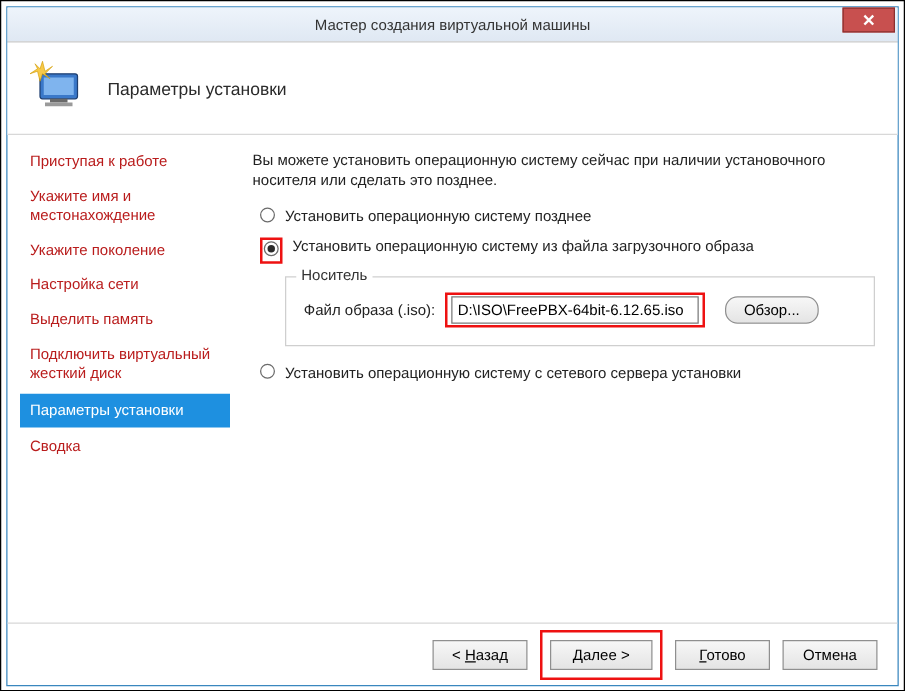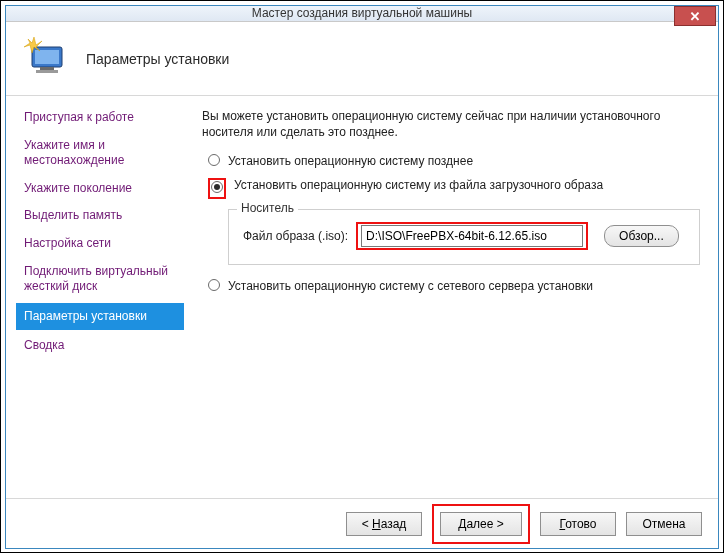--- a/index.html
+++ b/index.html
@@ -1,40 +1,40 @@
 <!DOCTYPE html>
 <html><head>
 <meta charset="utf-8">
 <style>
   * { box-sizing: border-box; }
   html, body { margin: 0; padding: 0; font-family: "Segoe UI", Tahoma, sans-serif; font-size: 12px; background: #fff; }
   .outer-border { width: 724px; height: 553px; border: 1px solid #000; padding: 4px 4px 24px 4px; background: #fff; position: relative; }
   .window { width: 714px; height: 544px; border: 1px solid #3a87be; background: #fff; position: relative; display: flex; flex-direction: column; }
-  .titlebar { height: 16px; background: linear-gradient(#eef4fb, #dfe8f3); display: flex; align-items: flex-start; position: relative; border-bottom: 1px solid #c9c9c9; }
+  .titlebar { height: 28px; background: linear-gradient(#eef4fb, #dfe8f3); display: flex; align-items: center; position: relative; border-bottom: 1px solid #c9c9c9; }
   .titlebar-title { flex: 1; text-align: center; color: #333; font-size: 12px; }
   .close-btn { width: 42px; height: 20px; background: #c8504f; border: 1px solid #8b2f2e; color: #fff; display: flex; align-items: center; justify-content: center; position: absolute; right: 2px; top: 0; font-size: 13px; font-weight: bold; }
   .header { height: 74px; border-bottom: 1px solid #d8d8d8; display: flex; align-items: center; padding: 0 16px; gap: 16px; background: #fff; }
   .header-icon svg { width: 48px; height: 48px; }
   .header-title { font-size: 14px; color: #2a2a2a; }
   .body { flex: 1; display: flex; overflow: hidden; }
   .sidebar { width: 178px; padding: 10px 0 10px 10px; border-right: none; }
-  .sidebar-item { padding: 4px 8px; color: #701a75; font-size: 12px; line-height: 1.3; margin-bottom: 4px; cursor: default; }
+  .sidebar-item { padding: 4px 8px; color: #b91c1c; font-size: 12px; line-height: 1.3; margin-bottom: 4px; cursor: default; }
   .sidebar-item.selected { background: #1e90e0; color: #fff; padding: 6px 8px; }
   .content { flex: 1; padding: 12px 18px 0 18px; color: #222; }
   .intro { font-size: 12px; margin-bottom: 14px; line-height: 1.35; }
   .radio-row { display: flex; align-items: flex-start; gap: 8px; margin: 10px 0 10px 6px; font-size: 12px; }
   .radio { width: 12px; height: 12px; border-radius: 50%; border: 1px solid #6b6b6b; display: inline-block; position: relative; flex-shrink: 0; background: #fff; }
   .radio.checked::after { content: ""; position: absolute; width: 6px; height: 6px; border-radius: 50%; background: #2b2b2b; top: 2px; left: 2px; }
   .hl-red { border: 2px solid #e11; padding: 0; display: inline-block; }
   .hl-red-pad { border: 2px solid #e11; padding: 1px 3px; display: inline-block; }
   .fieldset { border: 1px solid #cfcfcf; margin: 6px 0 14px 26px; padding: 12px 14px 14px 14px; position: relative; }
   .fieldset-legend { position: absolute; top: -9px; left: 8px; background: #fff; padding: 0 4px; font-size: 12px; color: #333; }
   .field-row { display: flex; align-items: center; gap: 8px; }
   .field-label { font-size: 12px; }
-  .text-input { width: 222px; height: 22px; border: 1px solid #7a7a7a; background: #fff; font-size: 12px; padding: 0 4px; font-family: inherit; }
+  .text-input { width: 198px; height: 22px; border: 1px solid #7a7a7a; background: #fff; font-size: 12px; padding: 0 4px; font-family: inherit; }
   .btn { height: 22px; background: linear-gradient(#f7f7f7, #e4e4e4); border: 1px solid #8f8f8f; font-size: 12px; padding: 0 14px; cursor: default; font-family: inherit; }
   .footer { height: 50px; border-top: 1px solid #d8d8d8; display: flex; align-items: center; justify-content: flex-end; padding: 0 16px; gap: 10px; }
   .footer .btn { width: 76px; height: 24px; padding: 0; }
   .u { text-decoration: underline; }
   input[type=text] { outline: none; }
 </style>
 </head>
 <body>
 <div class="outer-border">
 <div class="window">
@@ -57,22 +57,22 @@
       </svg>
     </div>
     <div class="header-title">Параметры установки</div>
   </div>
 
   <div class="body">
     <div class="sidebar">
       <div class="sidebar-item">Приступая к работе</div>
       <div class="sidebar-item">Укажите имя и местонахождение</div>
       <div class="sidebar-item">Укажите поколение</div>
+      <div class="sidebar-item">Настройка сети</div>
       <div class="sidebar-item">Выделить память</div>
-      <div class="sidebar-item">Настройка сети</div>
       <div class="sidebar-item">Подключить виртуальный жесткий диск</div>
       <div class="sidebar-item selected">Параметры установки</div>
       <div class="sidebar-item">Сводка</div>
     </div>
 
     <div class="content">
       <div class="intro">Вы можете установить операционную систему сейчас при наличии установочного носителя или сделать это позднее.</div>
 
       <div class="radio-row">
         <span class="radio"></span>

